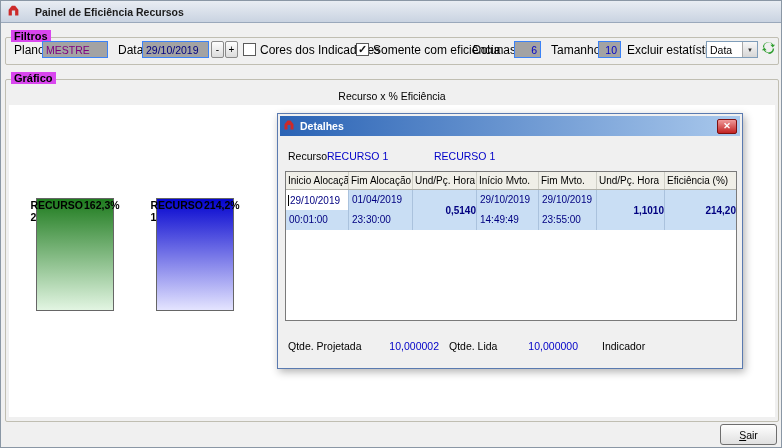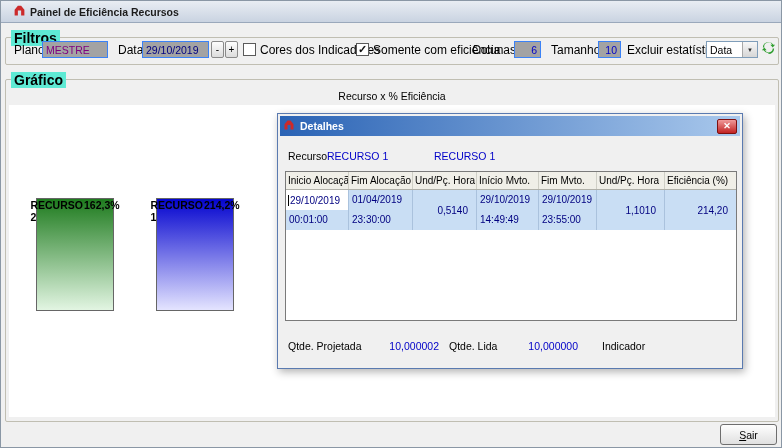--- a/index.html
+++ b/index.html
@@ -2,27 +2,27 @@
 <html><head>
 <meta charset="utf-8">
 <style>
   * { margin:0; padding:0; box-sizing:border-box; }
   body { font-family:"Liberation Sans", sans-serif; background:#ffffff; }
   .window { position:relative; width:782px; height:448px; background:#f0f0f0; border:1px solid #8a97a5; overflow:hidden; font-size:10.5px; color:#000; }
 
   
   .titlebar { position:absolute; left:0; top:0; width:100%; height:22px;
     background:linear-gradient(180deg,#e9edf3,#c9d3e1); border-bottom:1px solid #9aa8bb;
-    display:flex; align-items:center; padding:0 12px; gap:4px; }
+    display:flex; align-items:center; padding:0 6px; gap:15px; }
   .titlebar .title-text { font-weight:bold; font-size:10.5px; color:#1c1c1c; }
 
   
   .groupbox { position:absolute; border:1px solid #c0beb2; border-radius:2px; }
-  .glabel { position:absolute; top:-8px; left:5px; background:#5eead4; padding:0 3px;
-    font-weight:bold; font-size:14px; white-space:nowrap; }
+  .glabel { position:absolute; top:-8px; left:5px; background:#d946ef; padding:0 3px;
+    font-weight:bold; font-size:11px; white-space:nowrap; }
 
   .lbl { position:absolute; font-size:12px; white-space:nowrap; color:#000; }
   .tbx { position:absolute; height:17px; background:#a3a3a3; border:1px solid #3b82f6;
     font-family:"Liberation Sans", sans-serif; font-size:10.5px; padding:0 3px; color:#000080; }
   .tbx.purple { color:#800080; }
   .tbx.num { text-align:right; color:#0000c8; }
   .smallbtn { position:absolute; height:17px; background:linear-gradient(#fdfdfd,#dcdcdc);
     border:1px solid #8a8a8a; border-radius:2px; font-size:10px; line-height:14px; text-align:center; cursor:default; }
   .checkbox { position:absolute; width:13px; height:13px; background:#fff; border:1px solid #5a5a5a;
     display:flex; align-items:center; justify-content:center; }
@@ -60,21 +60,21 @@
   .grid-header { display:flex; height:18px; background:#f0efe8; border-bottom:1px solid #b0b0a8; }
   .grid-header .hc { border-right:1px solid #cfcfc6; padding:3px 2px 0; white-space:nowrap; overflow:hidden; }
   .grid-header .hc:last-child { border-right:none; }
   .grid-row { display:flex; height:40px; background:#c9def4; color:#000080; }
   .grid-row .c { border-right:1px solid #aac2dd; overflow:hidden; }
   .grid-row .c:last-child { border-right:none; }
   .w1{width:63px}.w2{width:64px}.w3{width:64px}.w4{width:62px}.w5{width:58px}.w6{width:68px}.w7{width:71px}
   .line { height:20px; line-height:20px; padding:0 3px; white-space:nowrap; }
   .edit-line { height:20px; background:#fff; display:flex; align-items:center; padding:0 2px; }
   .caret { width:1px; height:11px; background:#000; margin-right:1px; }
-  .numc { display:flex; align-items:center; justify-content:flex-end; padding-right:8px; }
+  .numc { display:flex; align-items:center; justify-content:flex-end; padding-right:0;font-weight:bold; }
   .grid-fill { flex:1; background:#fff; }
 
   
   .sair { position:absolute; left:719px; top:423px; width:57px; height:21px;
     background:linear-gradient(#fefefe,#e0e0e0); border:1px solid #6e6e6e; border-radius:3px;
     font-family:"Liberation Sans", sans-serif; font-size:10.5px;
     display:flex; align-items:center; justify-content:center; cursor:default; }
   .sair .cap { display:block; }
   .sair .cap::first-letter { text-decoration:underline; }
 </style>

